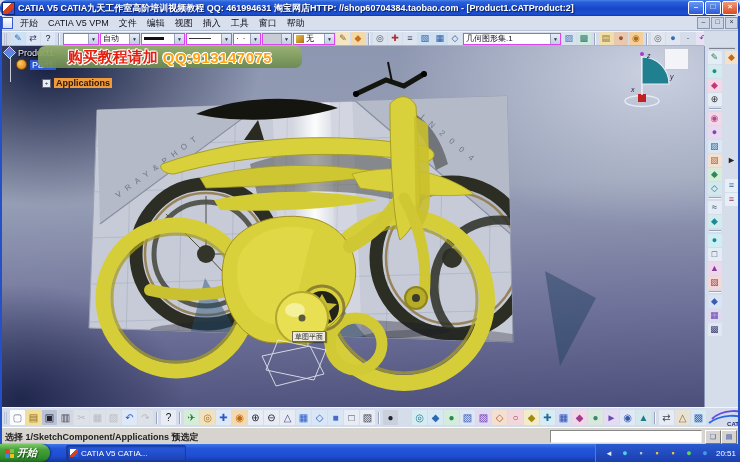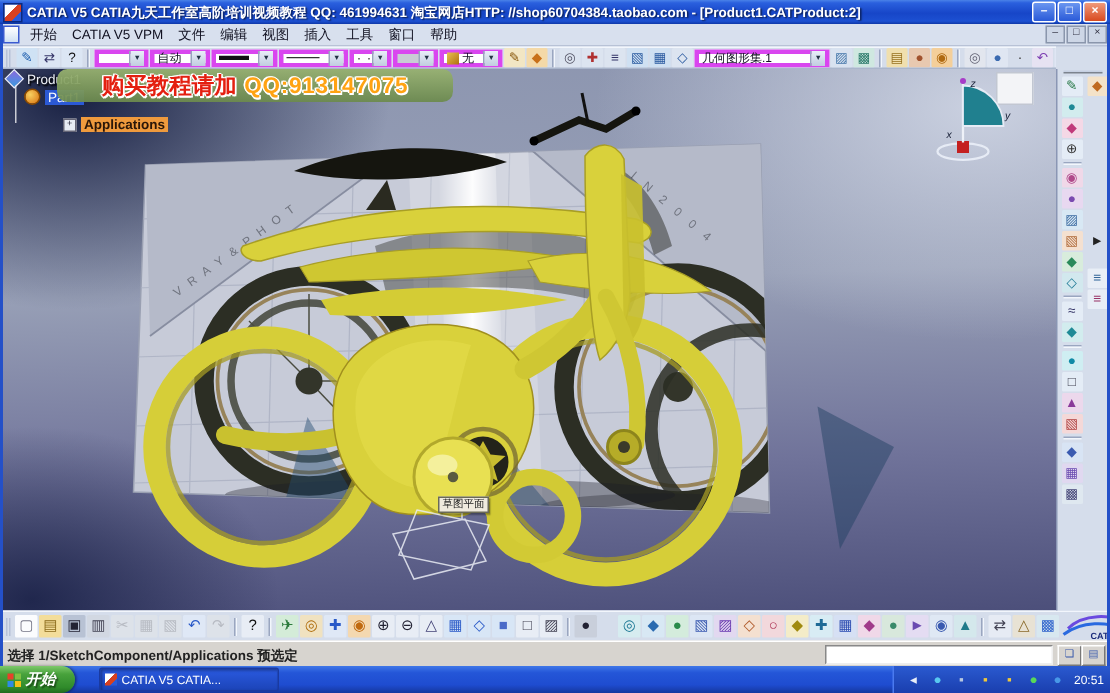--- a/index.html
+++ b/index.html
@@ -2,21 +2,21 @@
 <html><head>
 <meta charset="utf-8">
 <style>
   html,body{margin:0;padding:0;width:740px;height:462px;overflow:hidden;}
   body{font-family:"Liberation Sans",sans-serif;}
   #app{position:relative;width:740px;height:462px;background:#d5ddeb;}
 
   
   .titlebar{position:absolute;top:0;left:0;width:740px;height:16px;display:flex;align-items:center;
     background:linear-gradient(180deg,#4a82e8 0%,#2a60de 12%,#1746c8 55%,#1c50d2 88%,#0f38a8 100%);
-    color:#fff;font-size:9px;font-weight:bold;padding-left:2px;box-sizing:border-box;}
+    color:#fff;font-size:9px;font-weight:bold;padding-left:2px;box-sizing:border-box;border-radius:7px;}
   .app-ico{width:11px;height:11px;margin-right:3px;flex:none;background:
     linear-gradient(135deg,#fff 0 40%,#d84020 40% 70%,#2a5ad8 70% 100%);border:1px solid #0a2a80;}
   .titletext{flex:1;white-space:nowrap;overflow:hidden;text-shadow:1px 1px 1px rgba(0,0,0,.6);}
   .tb-btn{width:14px;height:12px;border:1px solid #fff;border-radius:2px;font-size:8px;line-height:10px;
     text-align:center;color:#fff;margin-left:1px;flex:none;}
   .tb-min,.tb-max{background:linear-gradient(180deg,#6a96f0,#2a5ad8);}
   .tb-close{background:linear-gradient(180deg,#f09a7a,#d84a20);margin-right:2px;}
 
   
   .menubar{position:absolute;top:16px;left:0;width:740px;height:15px;background:#d8e0ee;display:flex;
@@ -29,21 +29,21 @@
 
   
   .fmtbar{position:absolute;top:31px;left:0;width:704px;height:15px;background:#d5ddeb;display:flex;align-items:center;
     gap:1px;border-top:1px solid #f2f6fc;border-bottom:1px solid #aab6cc;box-sizing:border-box;padding-left:2px;overflow:hidden;}
   .ticon{width:14px;height:13px;display:flex;align-items:center;justify-content:center;font-size:9px;line-height:1;
     flex:none;border-radius:1px;color:#234;}
   .dis{opacity:.5;filter:grayscale(.9);}
   .tsep{flex:none;width:0;height:12px;border-left:1px solid #9aa6c0;border-right:1px solid #f2f6fc;margin:0 2px;}
   .vsep{flex:none;height:0;width:12px;border-top:1px solid #9aa6c0;border-bottom:1px solid #f2f6fc;margin:1px 0;}
   .grip{flex:none;width:1px;height:12px;border-left:3px double #b7c2d8;margin:0 2px;}
-  .combo{flex:none;height:12px;background:#fff;border:3px solid #d946ef;display:flex;align-items:center;font-size:8px;color:#112;box-sizing:border-box;}
+  .combo{flex:none;height:12px;background:#fff;border:1px solid #d946ef;display:flex;align-items:center;font-size:8px;color:#112;box-sizing:border-box;}
   .combo .val{flex:1;padding:0 2px;white-space:nowrap;overflow:hidden;display:flex;align-items:center;gap:2px;}
   .combo .arr{flex:none;width:9px;height:10px;background:linear-gradient(#e8eef8,#c2cde0);border-left:1px solid #98a4be;
     font-size:5px;display:flex;align-items:center;justify-content:center;color:#234;}
   .combo.grayed{background:#c8ccd4;}
   .line-thick{width:20px;height:3px;background:#111;}
   .line-thin{width:22px;height:1px;background:#333;}
   .dotrow{letter-spacing:4px;font-size:8px;color:#111;}
   .mini-sym{width:8px;height:8px;background:linear-gradient(135deg,#e8c050,#b07010);flex:none;}
 
   
@@ -200,21 +200,21 @@
         <div class="ticon" style="background: rgb(242, 230, 196); color: rgb(138, 90, 16);">✎</div>
         <div class="ticon" style="background: rgb(244, 217, 168); color: rgb(200, 112, 26);">◆</div>
         <div class="tsep"></div>
         <div class="ticon" style="background: rgb(220, 228, 240); color: rgb(85, 85, 102);">◎</div>
         <div class="ticon" style="background: rgb(220, 228, 240); color: rgb(176, 48, 48);">✚</div>
         <div class="ticon" style="background: rgb(220, 228, 240); color: rgb(51, 51, 102);">≡</div>
         <div class="ticon" style="background: rgb(207, 224, 242); color: rgb(42, 90, 160);">▧</div>
         <div class="ticon" style="background: rgb(207, 224, 242); color: rgb(42, 90, 160);">▦</div>
         <div class="ticon" style="background: rgb(220, 228, 240); color: rgb(42, 90, 160);">◇</div>
       </span>
-    <div class="combo" style="width:90px;">
+    <div class="combo" style="width:98px;">
       <div class="val">几何图形集.1</div>
         <div class="arr">▼</div>
     </div>
     <span style="display:flex;align-items:center;gap:1px;">
         <div class="ticon" style="background: rgb(216, 226, 240); color: rgb(68, 119, 170);">▨</div>
         <div class="ticon" style="background: rgb(207, 232, 224); color: rgb(42, 122, 106);">▩</div>
         <div class="tsep"></div>
         <div class="ticon" style="background: rgb(240, 223, 174); color: rgb(150, 112, 30);">▤</div>
         <div class="ticon" style="background: rgb(232, 201, 176); color: rgb(160, 82, 45);">●</div>
         <div class="ticon" style="background: rgb(244, 207, 154); color: rgb(176, 106, 16);">◉</div>

